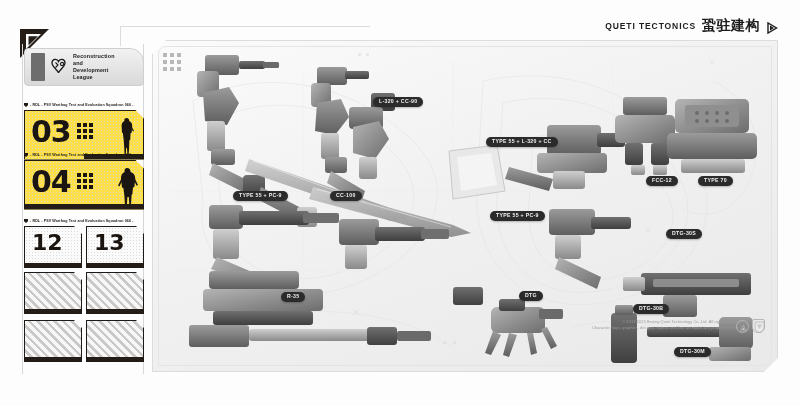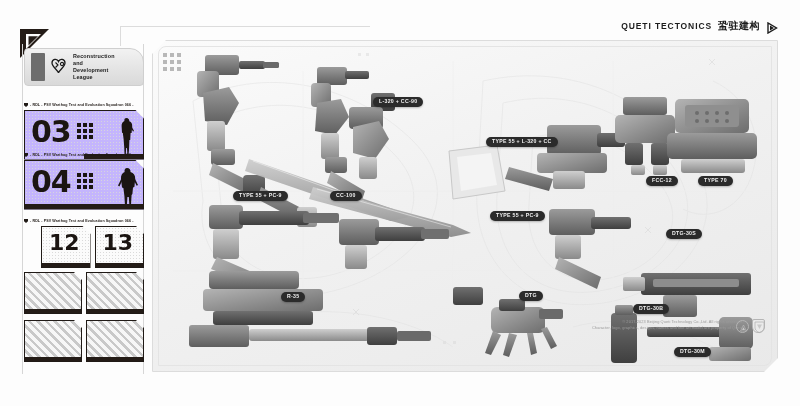--- a/index.html
+++ b/index.html
@@ -27,21 +27,21 @@
   #header {
     position: absolute; top: 18px; right: 22px;
     display: flex; align-items: center; gap: 6px;
     height: 16px;
   }
   #brand-en {
     font-size: 8.5px; font-weight: bold; letter-spacing: 0.9px;
     color: #1c1c1c;
   }
   #brand-cn {
-    font-size: 10px; font-weight: bold; letter-spacing: 0.5px;
+    font-size: 14px; font-weight: bold; letter-spacing: 0.5px;
     color: #1c1c1c;
     font-family: Liberation Serif, serif;
   }
   #brand-mark {
     width: 12px; height: 12px; position: relative;
   }
 
   
   #corner-arrow {
     position: absolute; left: 18px; top: 27px;
@@ -87,21 +87,21 @@
     margin-bottom: 1.5px; height: 6px;
   }
   .caption-tag {
     width: 4px; height: 4px; background: #201a16;
     clip-path: polygon(0 0, 100% 0, 100% 55%, 50% 100%, 0 55%);
     flex: 0 0 auto;
   }
   .unit-card {
     position: relative;
     height: 50px;
-    background: #c4b5fd;
+    background: #fde047;
     border: 1.6px solid #201a16;
     border-radius: 0 0 0 0;
     clip-path: polygon(0 0, calc(100% - 9px) 0, 100% 9px, 100% 100%, 0 100%);
     overflow: hidden;
   }
   .unit-card .dotgrid {
     position: absolute; inset: 0;
     background-image: radial-gradient(#d8d8d8 0.5px, transparent 0.6px);
     background-size: 3px 3px;
     opacity: .9;
@@ -334,21 +334,21 @@
       <div class="unit-bar full"></div>
     </div>
   </div>
 
   <div class="unit-block" style="top:218px;">
     <div class="unit-caption">
       <span class="caption-tag"></span>
       <span>- RDL - PSV Warthog Test and Evaluation Squadron 066 -</span>
     </div>
   </div>
-  <div class="small-row" style="top:226px;padding-left:17px;">
+  <div class="small-row" style="top:226px;">
     <div class="small-card">
       <div class="dotgrid"></div>
       <div class="small-num">12</div>
       <div class="unit-bar"></div>
     </div>
     <div class="small-card">
       <div class="dotgrid"></div>
       <div class="small-num">13</div>
       <div class="unit-bar"></div>
     </div>

